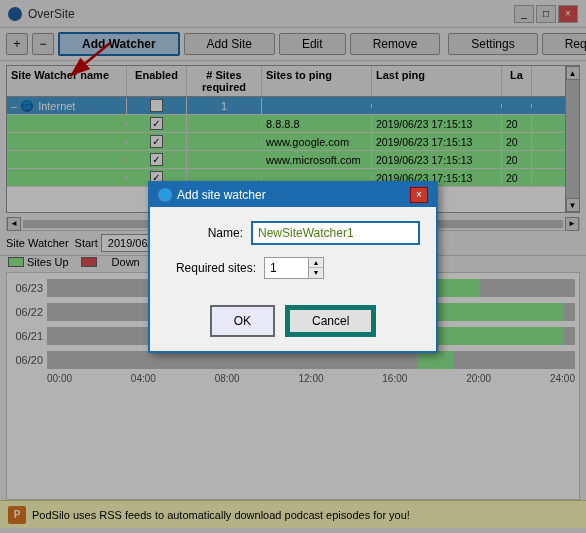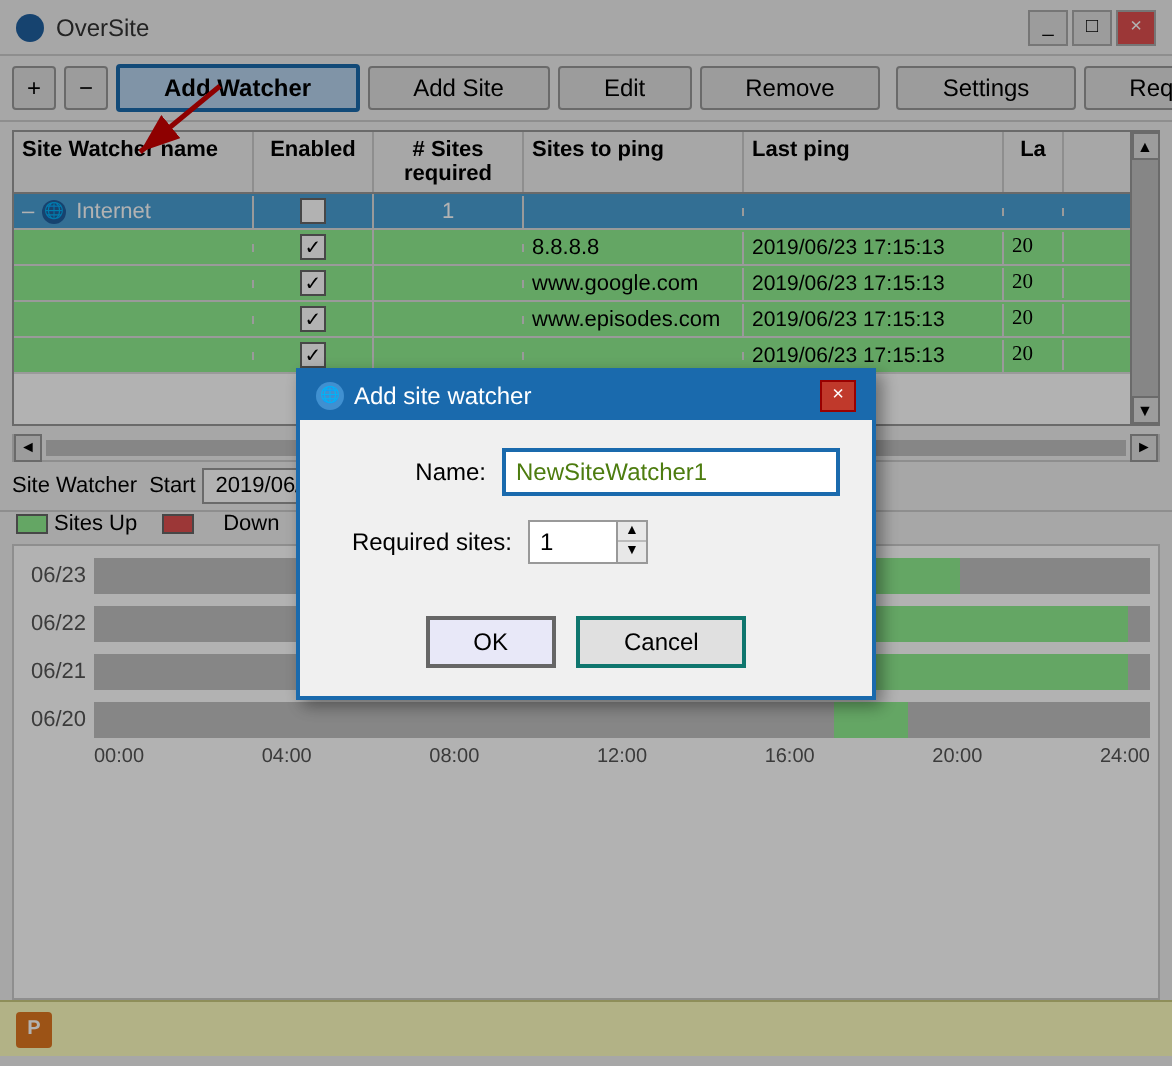--- a/index.html
+++ b/index.html
@@ -138,21 +138,21 @@
       padding: 2px 4px;
       font-size: 11px;
       overflow: hidden;
       white-space: nowrap;
     }
     .td-name { width: 120px; }
     .td-enabled { width: 60px; text-align: center; }
     .td-sites-req { width: 75px; text-align: center; }
     .td-sites-ping { width: 110px; }
     .td-last-ping { width: 130px; font-size: 10.5px; }
-    .td-la { width: 30px; font-size: 10.5px; font-family: Liberation Serif, serif; }
+    .td-la { width: 30px; font-size: 10.5px; }
     .row-globe {
       width: 12px;
       height: 12px;
       background: #2060a0;
       border-radius: 50%;
       margin-right: 3px;
       display: inline-block;
       font-size: 8px;
       color: white;
       text-align: center;
@@ -451,21 +451,21 @@
     }
     .spinner-btn:last-child { border-bottom: none; }
     .modal-footer {
       display: flex;
       justify-content: center;
       gap: 10px;
       padding: 0 16px 14px;
     }
     .modal-btn {
       padding: 4px 22px;
-      border: 2px solid #0f766e;
+      border: 5px solid #0f766e;
       background: #e0e0e0;
       font-size: 12px;
       cursor: pointer;
     }
     .modal-btn-ok {
       background: #e8e8f8;
       border: 2px solid #666;
     }
 
     
@@ -563,21 +563,21 @@
       <div class="td td-last-ping">2019/06/23 17:15:13</div>
       <div class="td td-la">20</div>
     </div>
 
     <div class="table-row green">
       <div class="td td-name"></div>
       <div class="td td-enabled">
         <span class="checkbox-sim">✓</span>
       </div>
       <div class="td td-sites-req"></div>
-      <div class="td td-sites-ping">www.episodes.com</div>
+      <div class="td td-sites-ping">www.microsoft.com</div>
       <div class="td td-last-ping">2019/06/23 17:15:13</div>
       <div class="td td-la">20</div>
     </div>
 
     <div class="table-row green">
       <div class="td td-name"></div>
       <div class="td td-enabled">
         <span class="checkbox-sim">✓</span>
       </div>
       <div class="td td-sites-req"></div>
@@ -680,20 +680,21 @@
       <span>08:00</span>
       <span>12:00</span>
       <span>16:00</span>
       <span>20:00</span>
       <span>24:00</span>
     </div>
   </div>
 
   <div class="info-bar">
     <span class="info-icon">P</span>
+    <span>PodSilo uses RSS feeds to automatically download podcast episodes for you!</span>
   </div>
 </div>
 
 <div class="modal-overlay">
   <div class="modal">
 
     <div class="modal-titlebar">
       <div class="modal-titlebar-left">
         <span class="modal-icon">🌐</span>
         <span>Add site watcher</span>

